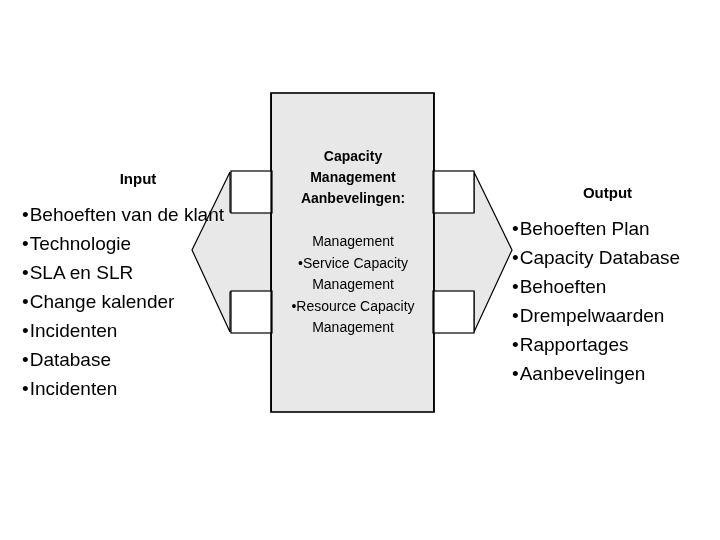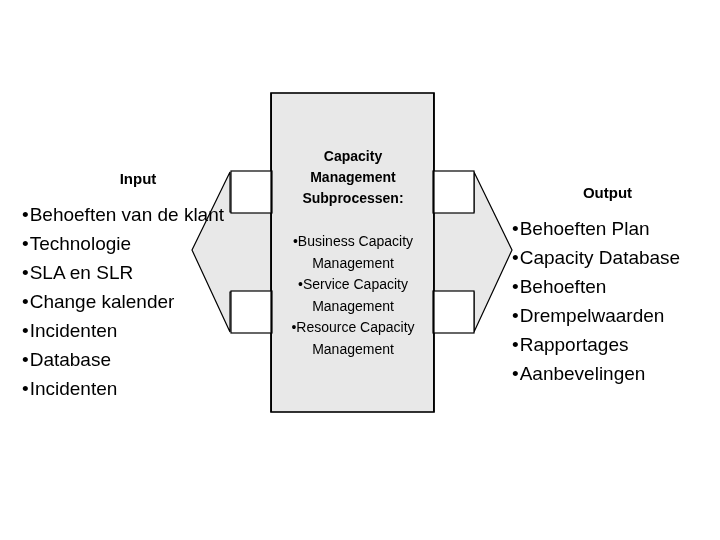--- a/index.html
+++ b/index.html
@@ -135,26 +135,23 @@
       <li class="io-item"><span class="io-bullet">•</span><span>Incidenten</span></li>
       <li class="io-item"><span class="io-bullet">•</span><span>Database</span></li>
       <li class="io-item"><span class="io-bullet">•</span><span>Incidenten</span></li>
     </ul>
   </div>
 
   <div class="center-text">
     <div class="center-title">
       <div>Capacity</div>
       <div>Management</div>
-      <div>Subprocessen:</div>
+      <div>Aanbevelingen:</div>
     </div>
     <ul class="center-sub-list">
-      <li class="center-sub-item">
-        <span class="sub-bullet">•</span><span>Business Capacity</span>
-      </li>
       <li class="center-sub-item">
         <span>Management</span>
       </li>
       <li class="center-sub-item">
         <span class="sub-bullet">•</span><span>Service Capacity</span>
       </li>
       <li class="center-sub-item">
         <span>Management</span>
       </li>
       <li class="center-sub-item">

